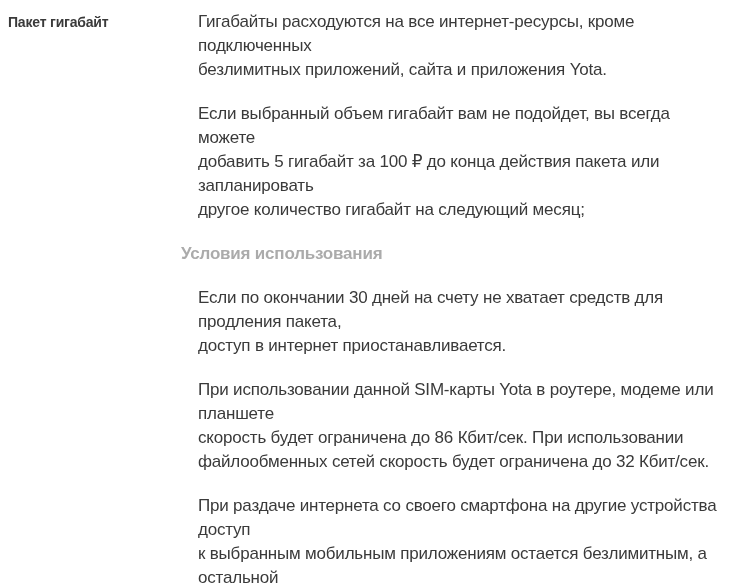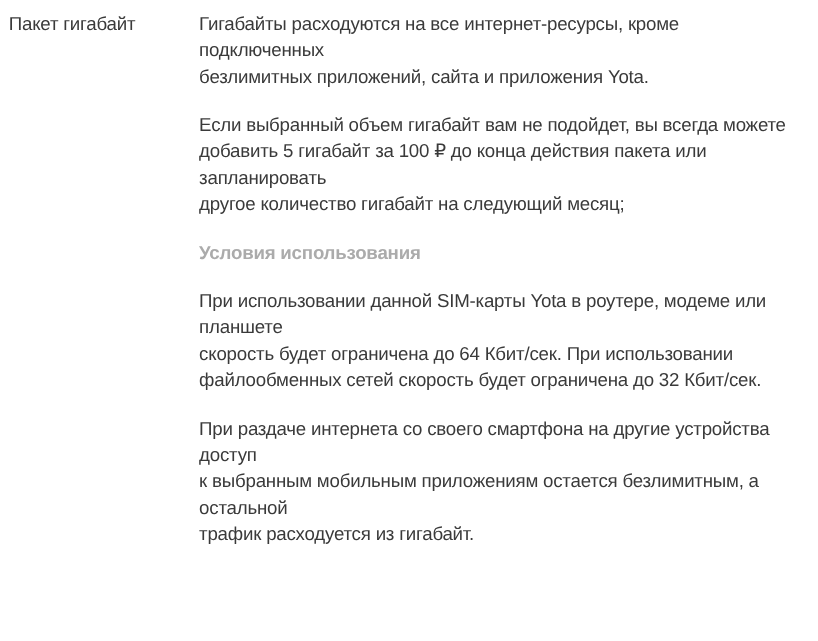--- a/index.html
+++ b/index.html
@@ -23,31 +23,31 @@
   .section-row {
     display: flex;
     align-items: flex-start;
     padding: 10px 10px 0 8px;
   }
   .term-col {
     width: 173px;
     flex: 0 0 173px;
   }
   .term-label {
-    font-size: 17px;
+    font-size: 14px;
     line-height: 24px;
-    font-weight: normal;
+    font-weight: bold;
     letter-spacing: -0.2px;
   }
   .desc-col {
     flex: 1 1 auto;
     max-width: 540px;
   }
   .desc-col p {
-    margin: 0 0 20px 0;
+    margin: 0 0 20px 17px;
     font-size: 17px;
     line-height: 24px;
     letter-spacing: -0.2px;
     white-space: pre-line;
   }
   .subsection-heading {
     margin: 0 0 20px 0;
     font-size: 17px;
     line-height: 24px;
     letter-spacing: -0.2px;
@@ -62,20 +62,22 @@
   <div class="term-col">
     <div class="term-label">Пакет гигабайт</div>
   </div>
   <div class="desc-col">
     <p>Гигабайты расходуются на все интернет-ресурсы, кроме подключенных
 безлимитных приложений, сайта и приложения Yota.</p>
     <p>Если выбранный объем гигабайт вам не подойдет, вы всегда можете
 добавить 5 гигабайт за 100 ₽ до конца действия пакета или запланировать
 другое количество гигабайт на следующий месяц;</p>
     <h3 class="subsection-heading">Условия использования</h3>
+    <p>Если по окончании 30 дней на счету не хватает средств для продления пакета,
+доступ в интернет приостанавливается.</p>
     <p>При использовании данной SIM-карты Yota в роутере, модеме или планшете
-скорость будет ограничена до 64 Кбит/сек. При использовании
+скорость будет ограничена до 86 Кбит/сек. При использовании
 файлообменных сетей скорость будет ограничена до 32 Кбит/сек.</p>
     <p>При раздаче интернета со своего смартфона на другие устройства доступ
 к выбранным мобильным приложениям остается безлимитным, а остальной
 трафик расходуется из гигабайт.</p>
   </div>
 </div>
 
 </body></html>

